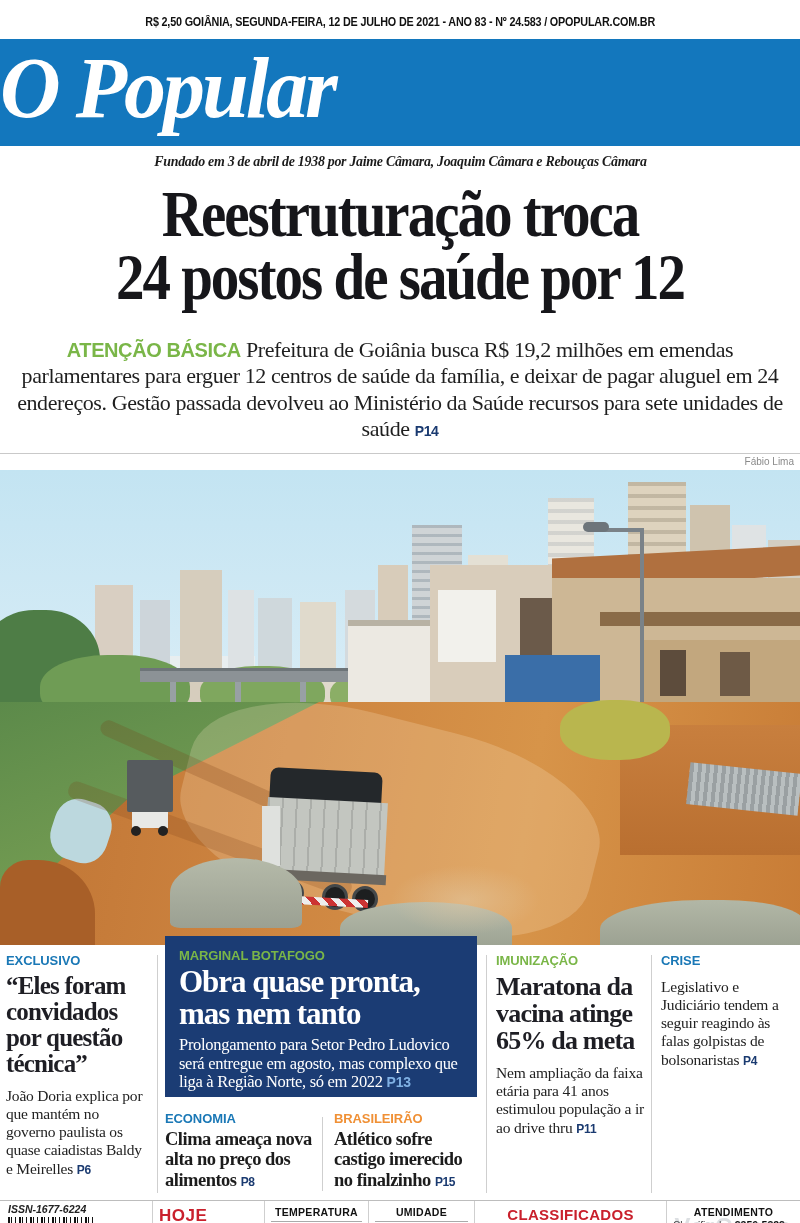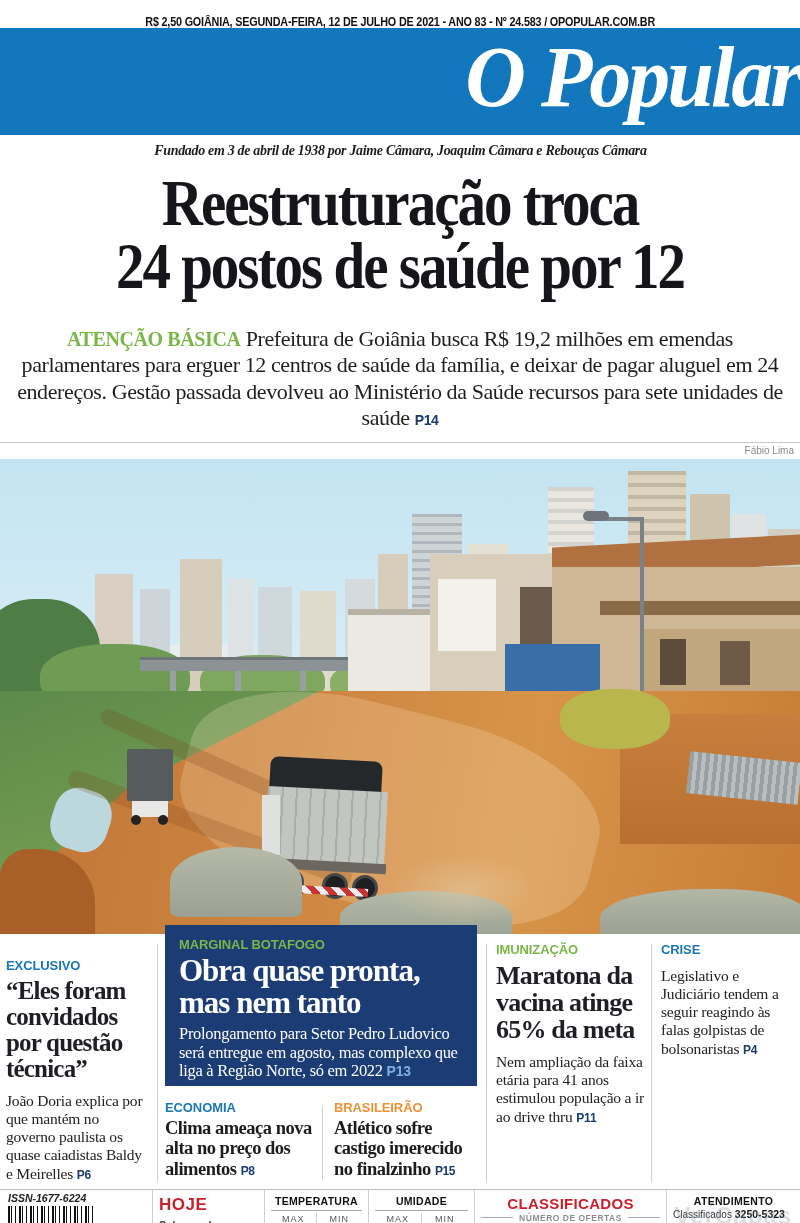--- a/index.html
+++ b/index.html
@@ -10,21 +10,21 @@
     font-family:"Liberation Sans", sans-serif; color:#1a1a1a;
   }
   
   .topbar { height:28px; display:flex; align-items:flex-end; justify-content:center; background:#fff; }
   .topbar span {
     font-size:11.5px; font-weight:bold; letter-spacing:-0.2px; color:#111;
     transform:scale(0.94,1.05);
   }
   
   .masthead {
-    height:107px; background:#1377bd; display:flex; align-items:center; justify-content:flex-end;
+    height:107px; background:#1377bd; display:flex; align-items:center; justify-content:flex-start;margin-top:11px;
   }
   .logo {
     color:#fff; font-family:"Liberation Serif", serif; font-weight:bold; font-style:italic;
     font-size:84px; letter-spacing:-3px; transform:scaleY(1.04); padding-bottom:10px;
   }
   .founding { height:31px; display:flex; align-items:center; justify-content:center; }
   .founding span {
     font-family:"Liberation Serif", serif; font-weight:bold; font-style:italic;
     font-size:14.5px; color:#1c1c1c; transform:scale(0.96,1.02); letter-spacing:-0.3px;
   }
@@ -34,21 +34,21 @@
     font-family:"Liberation Serif", serif; font-weight:bold; color:#16161a;
     font-size:57px; line-height:0.97; letter-spacing:-2px;
     transform:scale(1.0,1.16); transform-origin:50% 0;
   }
   .deck {
     width:784px; margin:8px auto 0; text-align:center;
     font-family:"Liberation Serif", serif; font-size:22px; line-height:1.2; color:#1f1f1f;
     letter-spacing:-0.4px;
   }
   .deck .kicker-green {
-    font-family:Liberation Serif, serif; font-weight:bold; color:#7ab648;
+    font-family:Liberation Sans, sans-serif; font-weight:bold; color:#7ab648;
     font-size:20px; letter-spacing:-0.4px;
   }
   .pageref { font-family:"Liberation Sans", sans-serif; font-weight:bold; color:#1a3a70; font-size:14px; }
   .rule { border-top:1px solid #c9c9c9; margin-top:10px; }
   .photo-credit {
     height:16px; display:flex; justify-content:flex-end; align-items:center; padding-right:6px;padding-left:37px;
   }
   .photo-credit span { font-size:10px; color:#8a8a8a; }
   
   .photo { position:relative; width:800px; height:475px; overflow:hidden;
@@ -221,21 +221,21 @@
     <div class="ph" style="left:600px;top:430px;width:205px;height:58px;background:linear-gradient(180deg,#b2b7a6,#969c8d);border-radius:50% 40% 0 0"></div>
     <div class="ph" style="left:390px;top:395px;width:150px;height:70px;background:radial-gradient(ellipse,rgba(226,200,162,.55),rgba(226,200,162,0) 70%)"></div>
   </div>
 
   <div class="stories">
     <div class="vd" style="left:157px;top:10px;height:238px"></div>
     <div class="vd" style="left:486px;top:10px;height:238px"></div>
     <div class="vd" style="left:651px;top:10px;height:238px"></div>
     <div class="vd" style="left:322px;top:172px;height:74px"></div>
 
-    <div style="position:absolute;left:6px;top:24px;width:146px">
+    <div style="position:absolute;left:6px;top:8px;width:146px">
       <div class="kick k-blue">EXCLUSIVO</div>
       <div class="story-hl">“Eles foram convidados por questão técnica”</div>
       <div class="story-body"><span>João Doria explica por que mantém no governo paulista os quase caiadistas Baldy e Meirelles </span><span class="pageref">P6</span></div>
     </div>
 
     <div class="bluebox">
       <div class="kick k-green">MARGINAL BOTAFOGO</div>
       <div class="story-hl">
         <div>Obra quase pronta,</div>
         <div>mas nem tanto</div>

